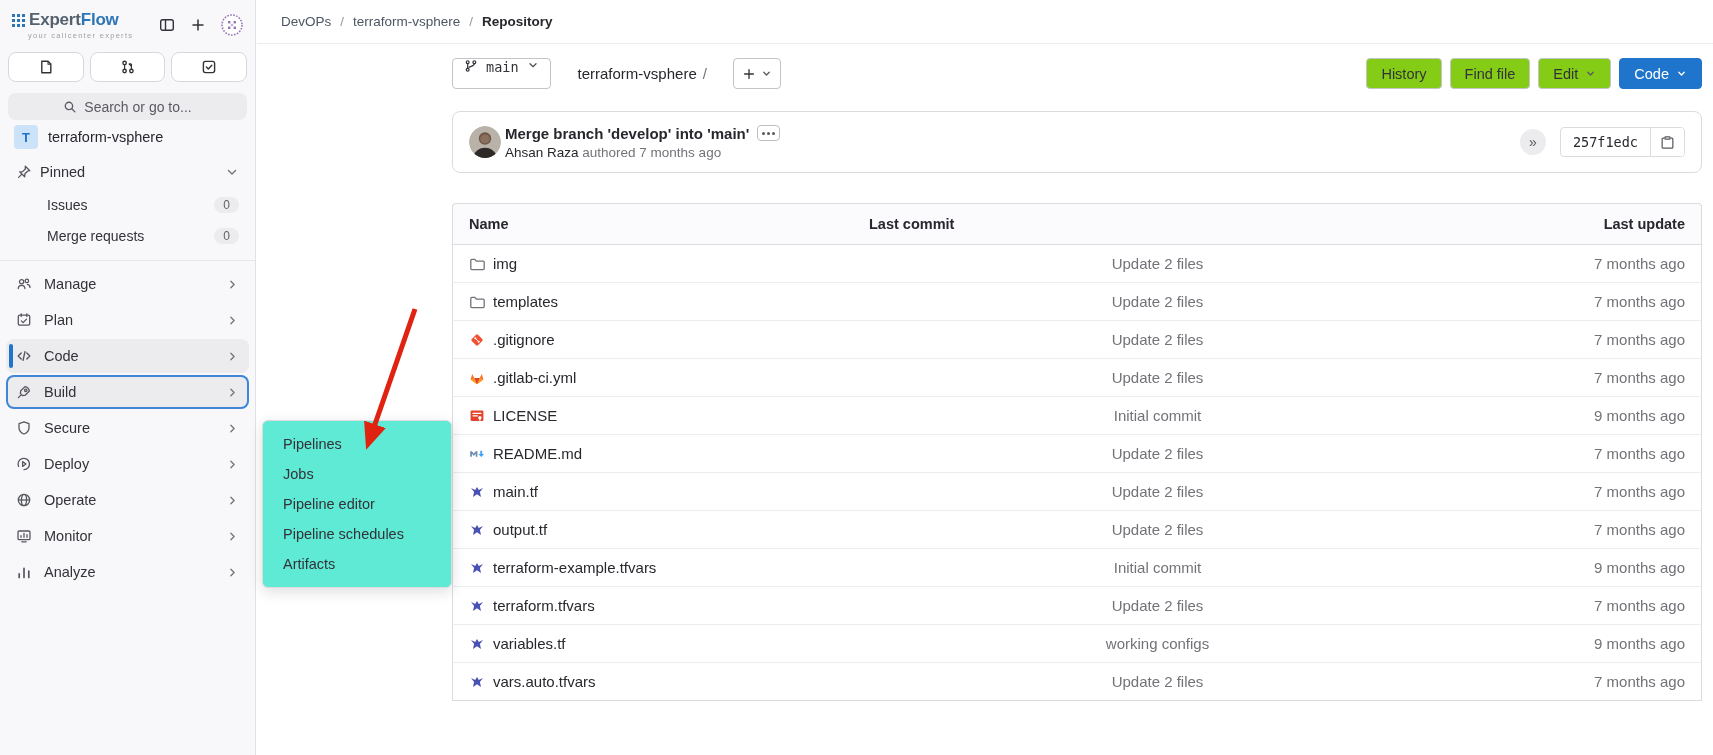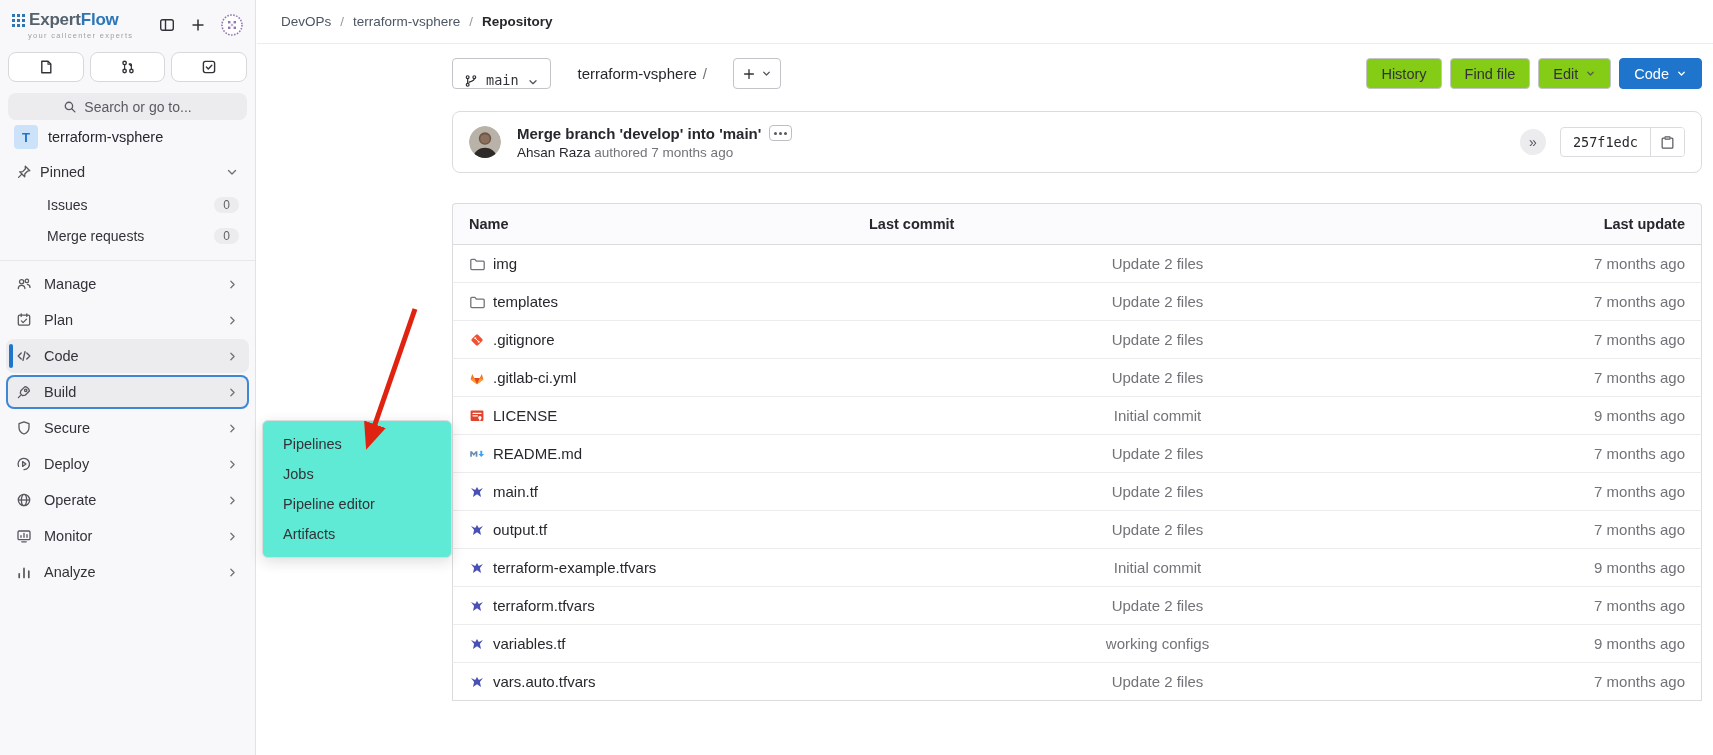--- a/index.html
+++ b/index.html
@@ -41,31 +41,31 @@
   .arrow-overlay { position:absolute; left:0; top:0; width:1713px; height:755px; pointer-events:none; z-index:50; }
 
   
   .topbar { position:absolute; left:257px; top:0; width:1696px; height:44px; display:flex; align-items:center; padding:0 24px; border-bottom:1px solid #ececef; font-size:13.5px; background:#fff; }
   .crumb { color:#4c5663; cursor:pointer; }
   .crumb-sep { color:#9a99a0; margin:0 9px; }
   .crumb-current { color:#28272d; font-weight:700; }
 
   .main { position:absolute; left:452px; top:44px; width:1250px; }
   .repo-toolbar { margin-top:14px; display:flex; align-items:center; }
-  .branch-btn { display:inline-flex; align-items:flex-end; gap:8px; height:31px; padding:0 11px; border:1px solid #c3c3c8; border-radius:4px; background:#fff; font-family:"DejaVu Sans Mono", monospace; font-size:13.5px; color:#333238; cursor:pointer; }
+  .branch-btn { display:inline-flex; align-items:flex-start; gap:8px; height:31px; padding:0 11px; border:1px solid #c3c3c8; border-radius:4px; background:#fff; font-family:"DejaVu Sans Mono", monospace; font-size:13.5px; color:#333238; cursor:pointer; }
   .repo-path { margin-left:27px; font-size:15px; color:#28272d; }
   .repo-path .sep { color:#737278; margin-left:6px; font-weight:400; }
   .add-btn { margin-left:26px; display:inline-flex; align-items:center; justify-content:center; gap:5px; width:48px; height:31px; border:1px solid #c3c3c8; border-radius:4px; background:#fff; cursor:pointer; }
   .toolbar-actions { margin-left:auto; display:flex; gap:8px; }
   .btn { display:inline-flex; align-items:center; gap:7px; height:31px; padding:0 14px; border:1px solid #c3c3c8; border-radius:4px; background:#84cc16; font-size:14.5px; color:#333238; cursor:pointer; }
   .btn-primary { background:#1f75cb; border-color:#1f75cb; color:#fff; }
 
   .commit-panel { margin-top:22px; height:62px; border:1px solid #dcdcde; border-radius:8px; display:flex; align-items:center; padding:0 16px; }
   .commit-avatar { width:32px; height:32px; border-radius:50%; overflow:hidden; flex:0 0 32px; cursor:pointer; }
-  .commit-text { margin-left:16px; }
+  .commit-text { margin-left:4px; }
   .commit-title-row { display:flex; align-items:center; gap:8px; }
   .commit-title { font-size:15px; font-weight:700; color:#28272d; cursor:pointer; }
   .ellipsis-btn { border:1px solid #bfbfc3; border-radius:4px; height:16px; padding:0 4px; display:flex; align-items:center; gap:2px; cursor:pointer; }
   .ellipsis-btn i { width:3px; height:3px; border-radius:50%; background:#57585d; }
   .commit-meta { font-size:13.5px; color:#737278; margin-top:3px; }
   .commit-meta .author { color:#28272d; cursor:pointer; }
   .commit-right { margin-left:auto; display:flex; align-items:center; }
   .expand-circle { width:26px; height:26px; border-radius:50%; background:#ececef; color:#57585d; font-size:14px; display:flex; align-items:center; justify-content:center; margin-right:14px; cursor:pointer; }
   .hash-box { display:flex; align-items:stretch; border:1px solid #dcdcde; border-radius:4px; overflow:hidden; }
   .hash { font-family:"DejaVu Sans Mono", monospace; font-size:13.5px; color:#28272d; padding:6px 12px; }
@@ -344,20 +344,21 @@
           <path d="M6 4l4 4-4 4" stroke-linecap="round" stroke-linejoin="round"></path>
         </svg>
       </span>
   </div>
 </div>
 
 <div class="flyout">
   <div class="flyout-item">Pipelines</div>
   <div class="flyout-item">Jobs</div>
   <div class="flyout-item">Pipeline editor</div>
+  <div class="flyout-item">Pipeline schedules</div>
   <div class="flyout-item">Artifacts</div>
 </div>
 
 <div class="topbar">
   <span class="crumb">DevOPs</span>
   <span class="crumb-sep">/</span>
   <span class="crumb">terraform-vsphere</span>
   <span class="crumb-sep">/</span>
   <span class="crumb-current">Repository</span>
 </div>

